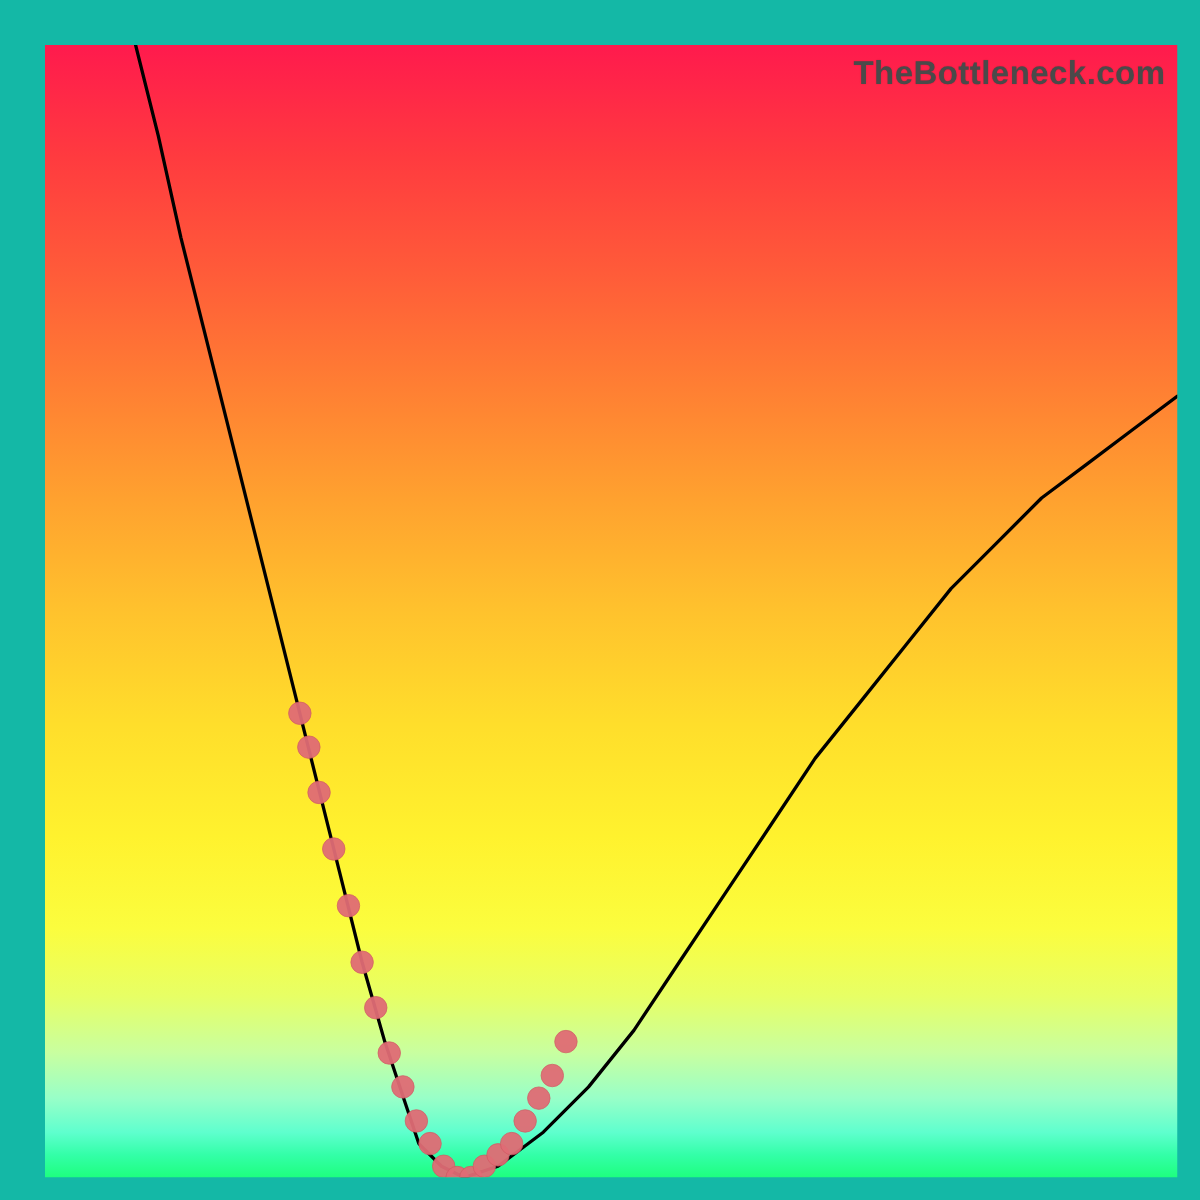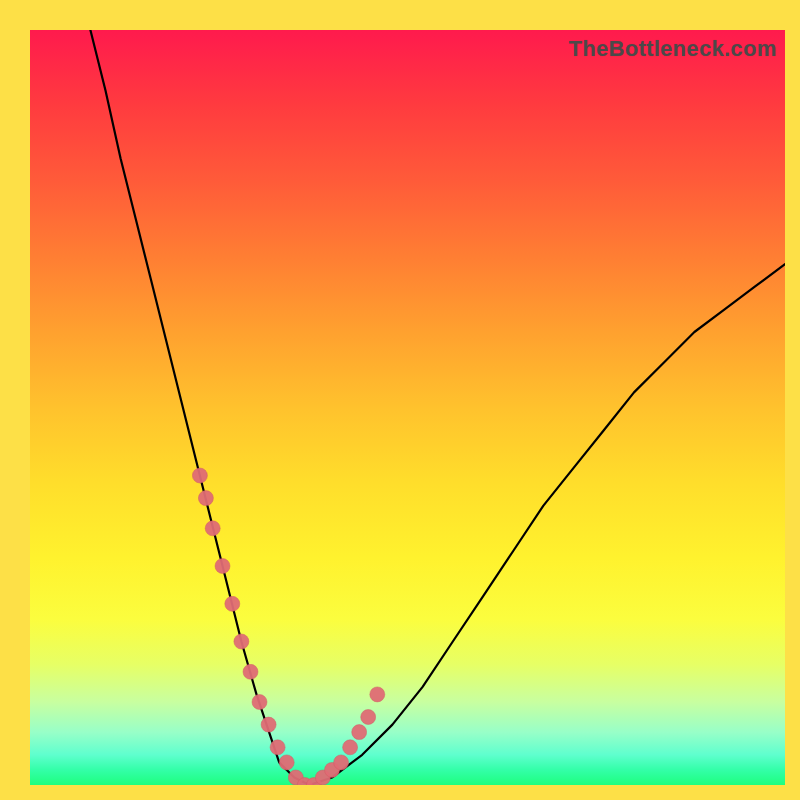--- a/index.html
+++ b/index.html
@@ -8,21 +8,21 @@
     width: 800px;
     height: 800px;
     overflow: hidden;
     background: #000;
     font-family: Arial, Helvetica, sans-serif;
   }
   .frame {
     position: absolute;
     left: 0; top: 0;
     width: 800px; height: 800px;
-    background: #fde047;
+    background: #14b8a6;
   }
   .plot {
     position: absolute;
     left: 30px;
     top: 30px;
     width: 755px;
     height: 755px;
     overflow: hidden;
   }
   .gradient {

